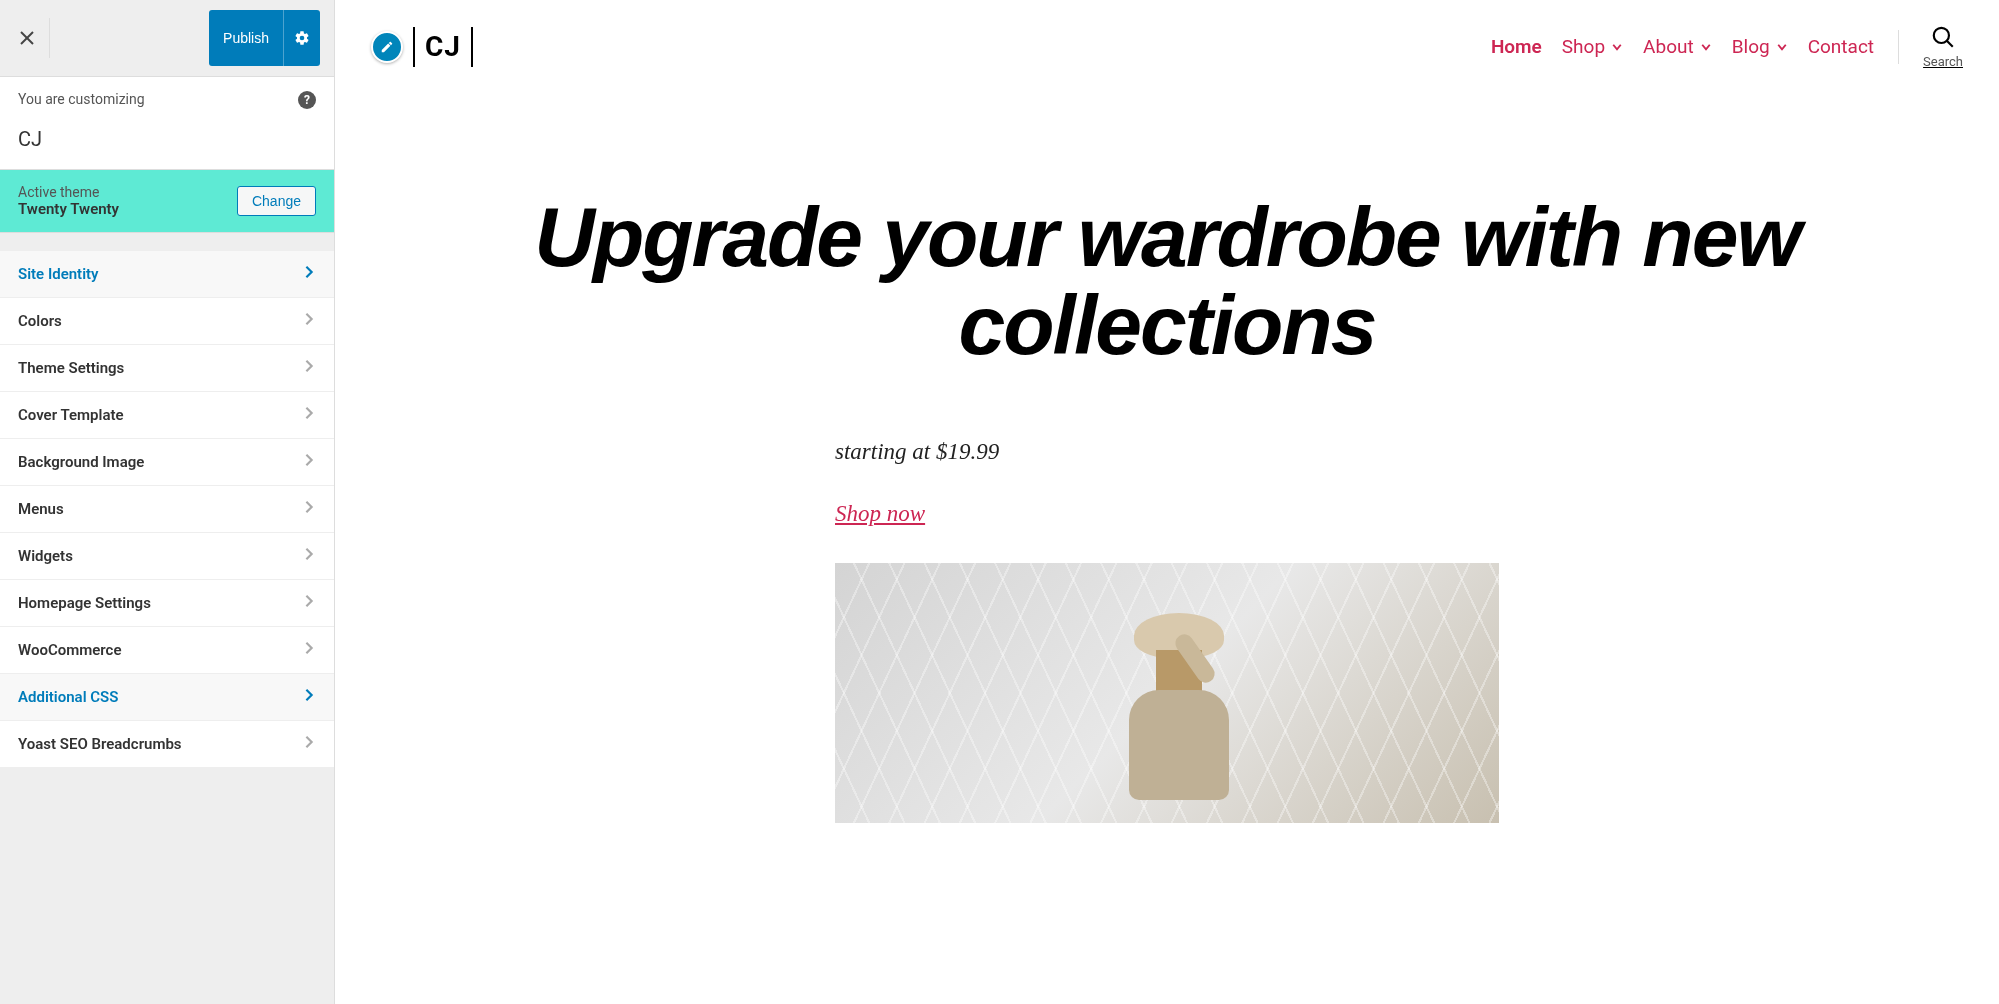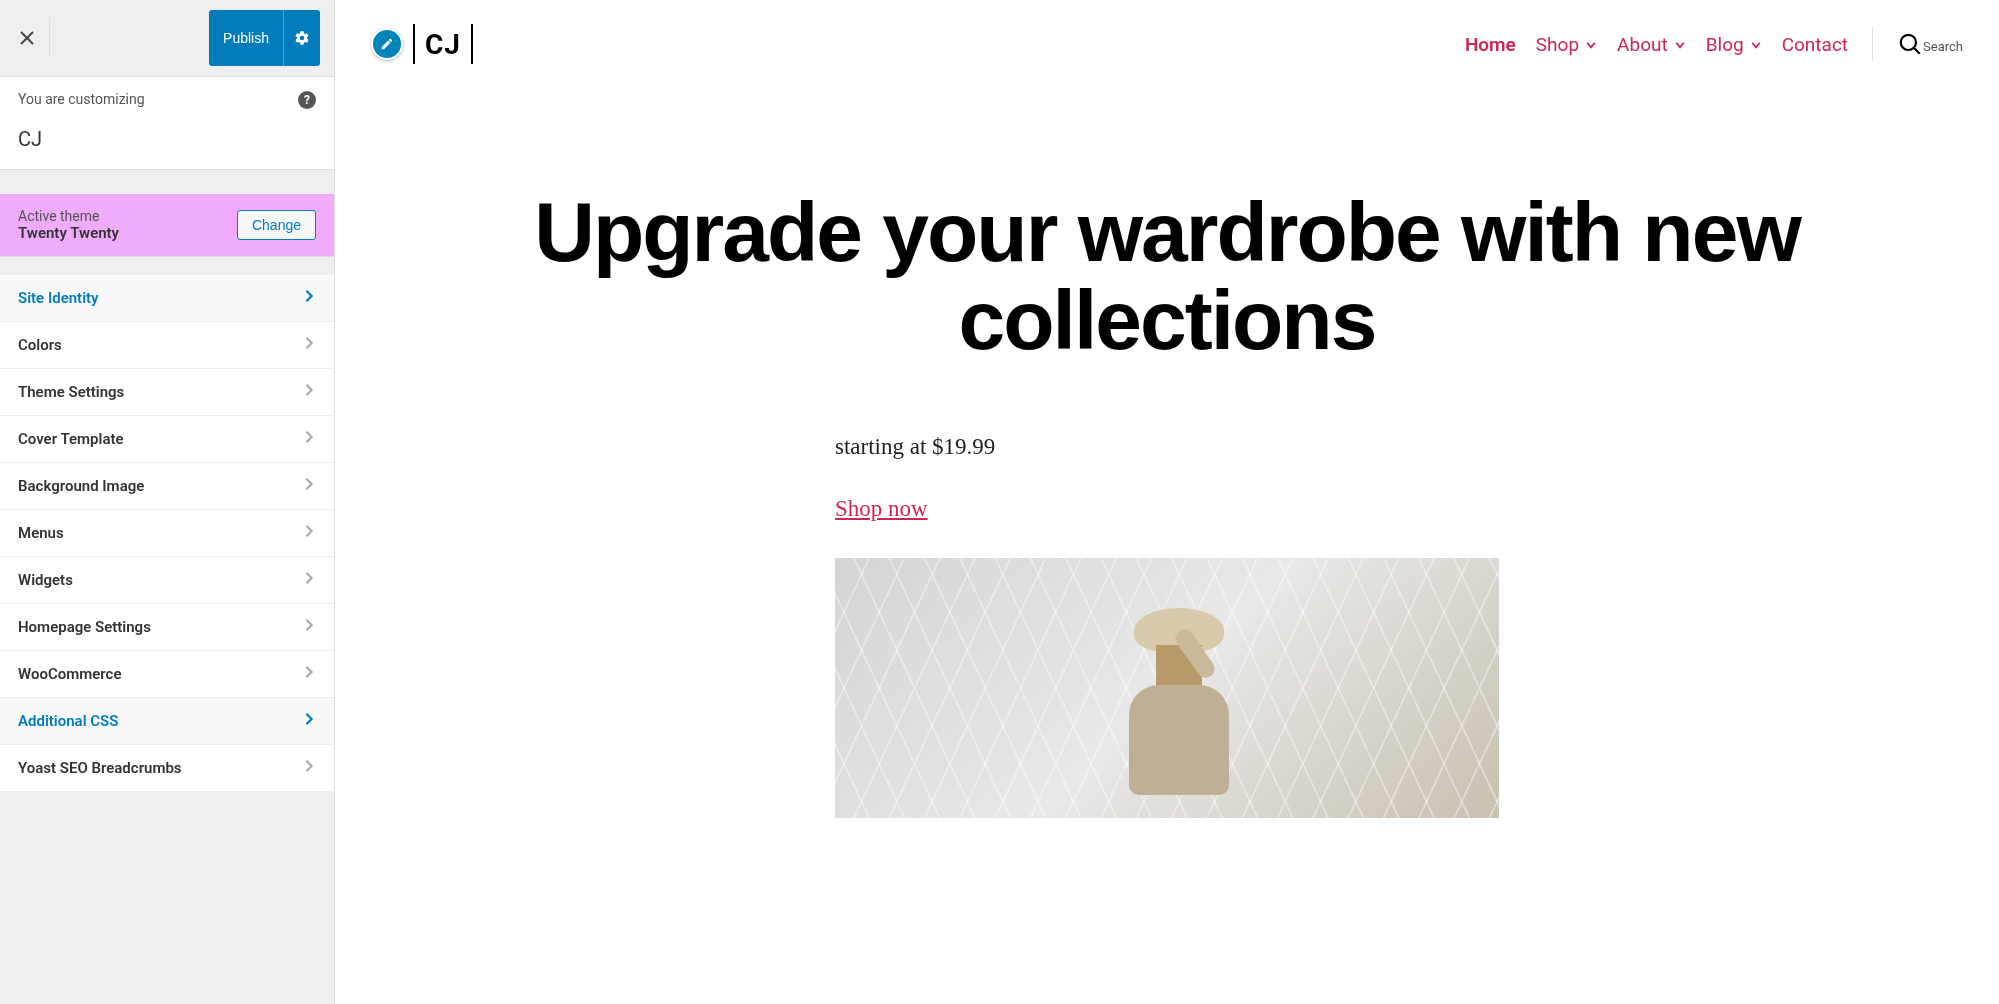--- a/index.html
+++ b/index.html
@@ -103,27 +103,26 @@
       background: #555;
       color: #fff;
       font-size: 12px;
       display: flex;
       align-items: center;
       justify-content: center;
       cursor: pointer;
       font-weight: bold;
     }
     .theme-section {
-      background: #f0abfc;
+      background: #5eead4;
       padding: 14px 18px;
       border-bottom: 1px solid #ddd;
       display: flex;
       align-items: center;
       justify-content: space-between;
-      margin-top: 24px;
     }
     .theme-info {
       display: flex;
       flex-direction: column;
     }
     .theme-label {
       font-size: 14px;
       color: #555;
     }
     .theme-name {
@@ -246,39 +245,41 @@
       stroke-width: 2.5;
       fill: none;
     }
     .nav-divider {
       width: 1px;
       height: 34px;
       background: #ddd;
     }
     .search-area {
       display: flex;
-      flex-direction: row;
-      align-items: center;
-      cursor: pointer;
+      flex-direction: column;
+      align-items: center;
+      cursor: pointer;
+      text-decoration: underline;
     }
     .search-area svg {
       width: 26px;
       height: 26px;
       stroke: #000;
       stroke-width: 2;
       fill: none;
     }
     .search-label {
       font-size: 13px;
       color: #555;
       margin-top: 4px;
     }
     .hero {
       text-align: center;
       padding: 100px 60px 40px;
+      font-style: italic;
     }
     .hero-title {
       font-size: 84px;
       font-weight: 800;
       color: #000;
       line-height: 1.05;
       letter-spacing: -2px;
       font-family: -apple-system, BlinkMacSystemFont, "Segoe UI", Helvetica, sans-serif;
     }
     .content-block {

